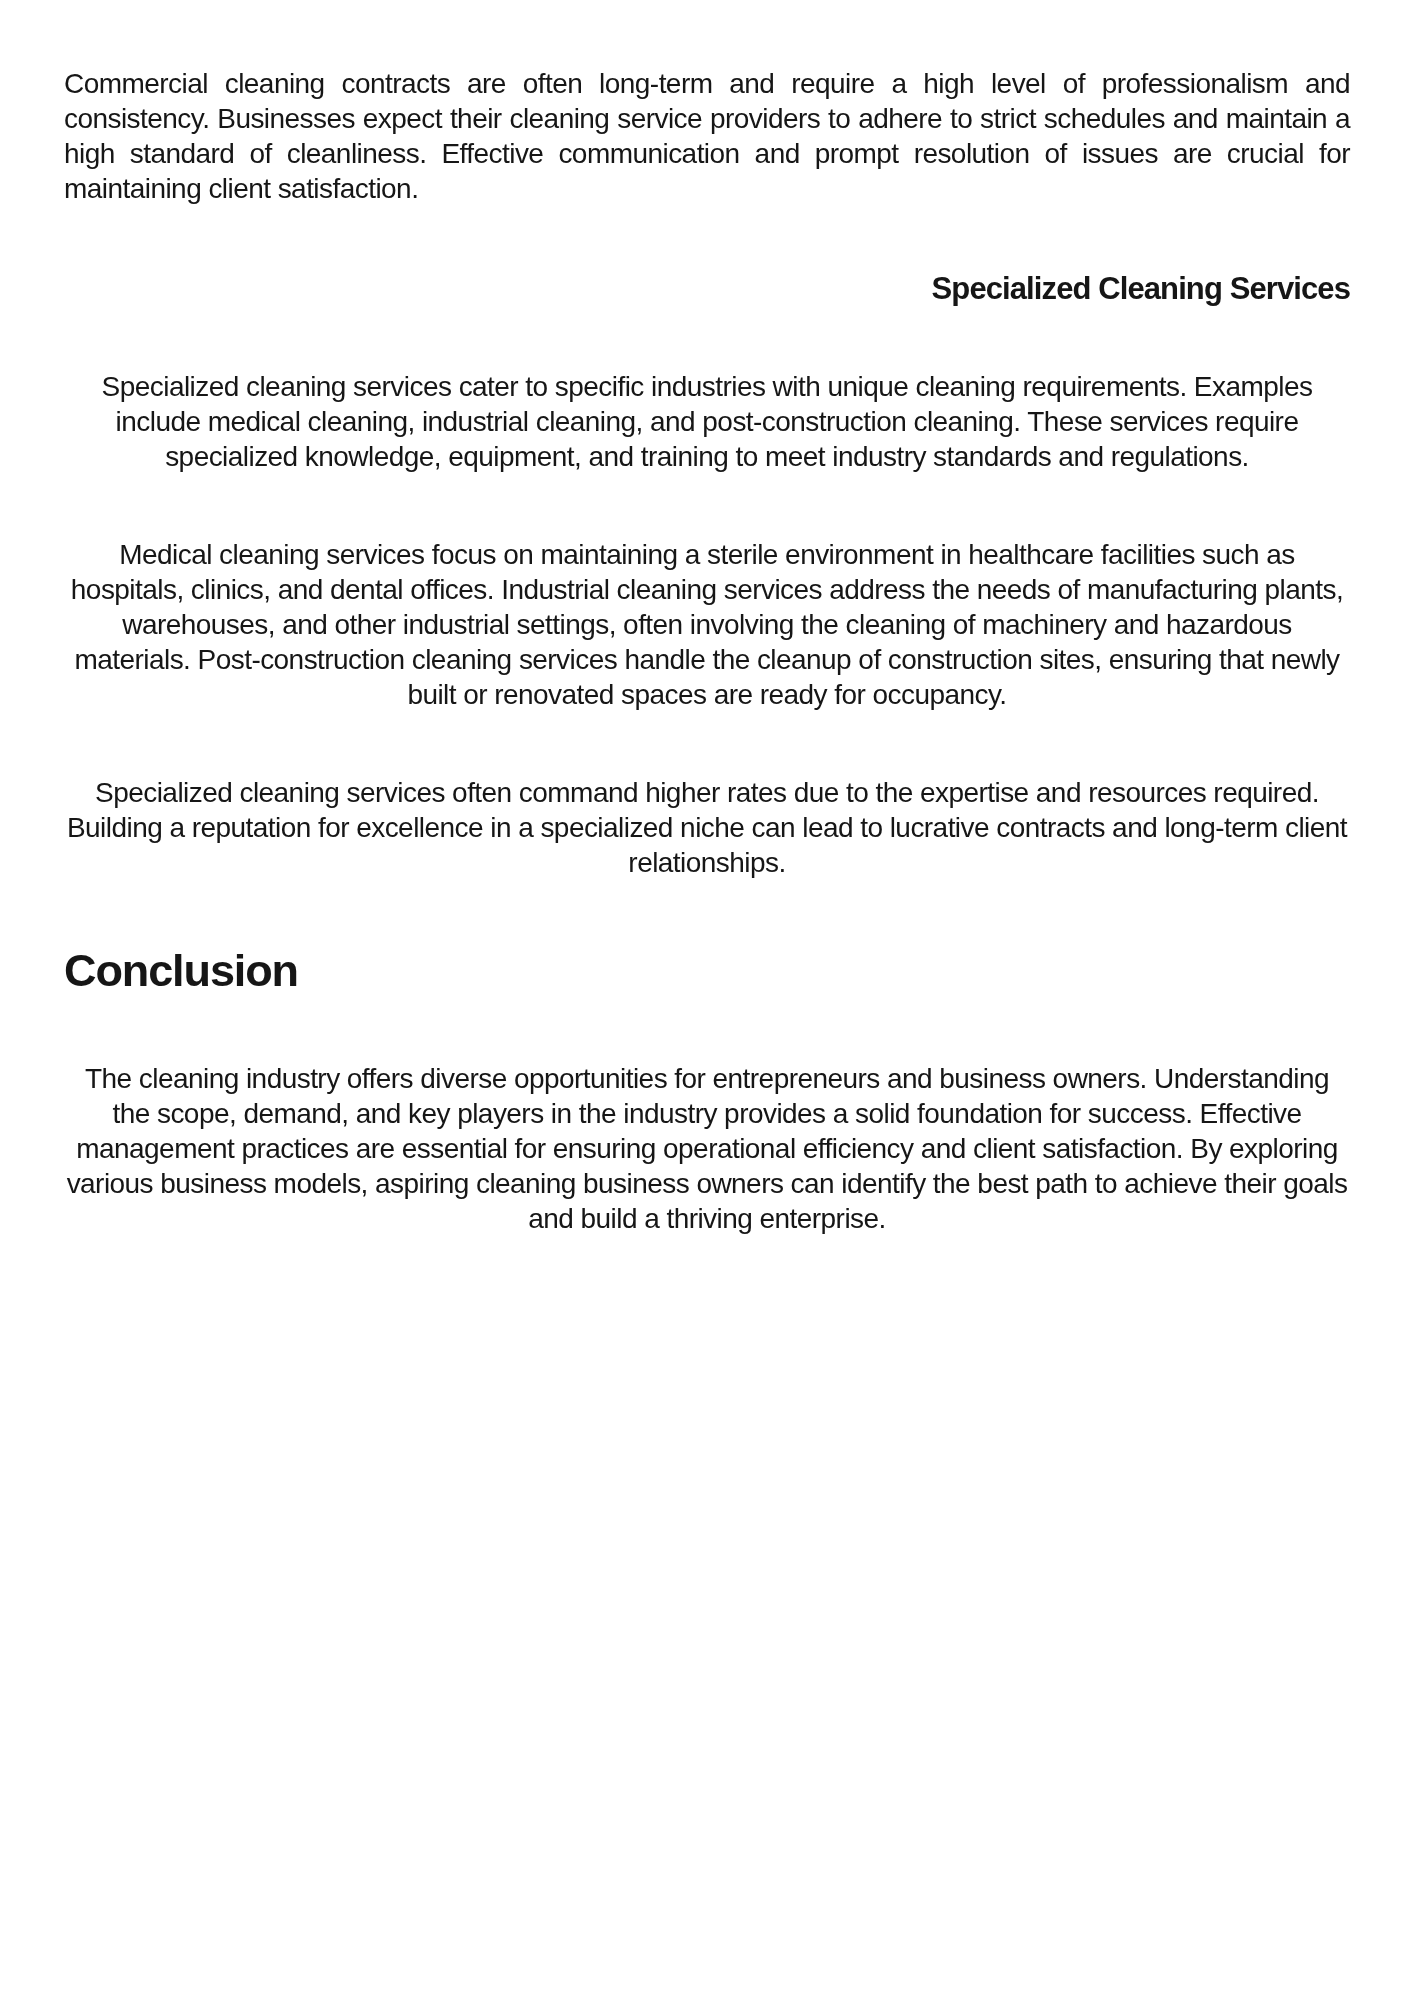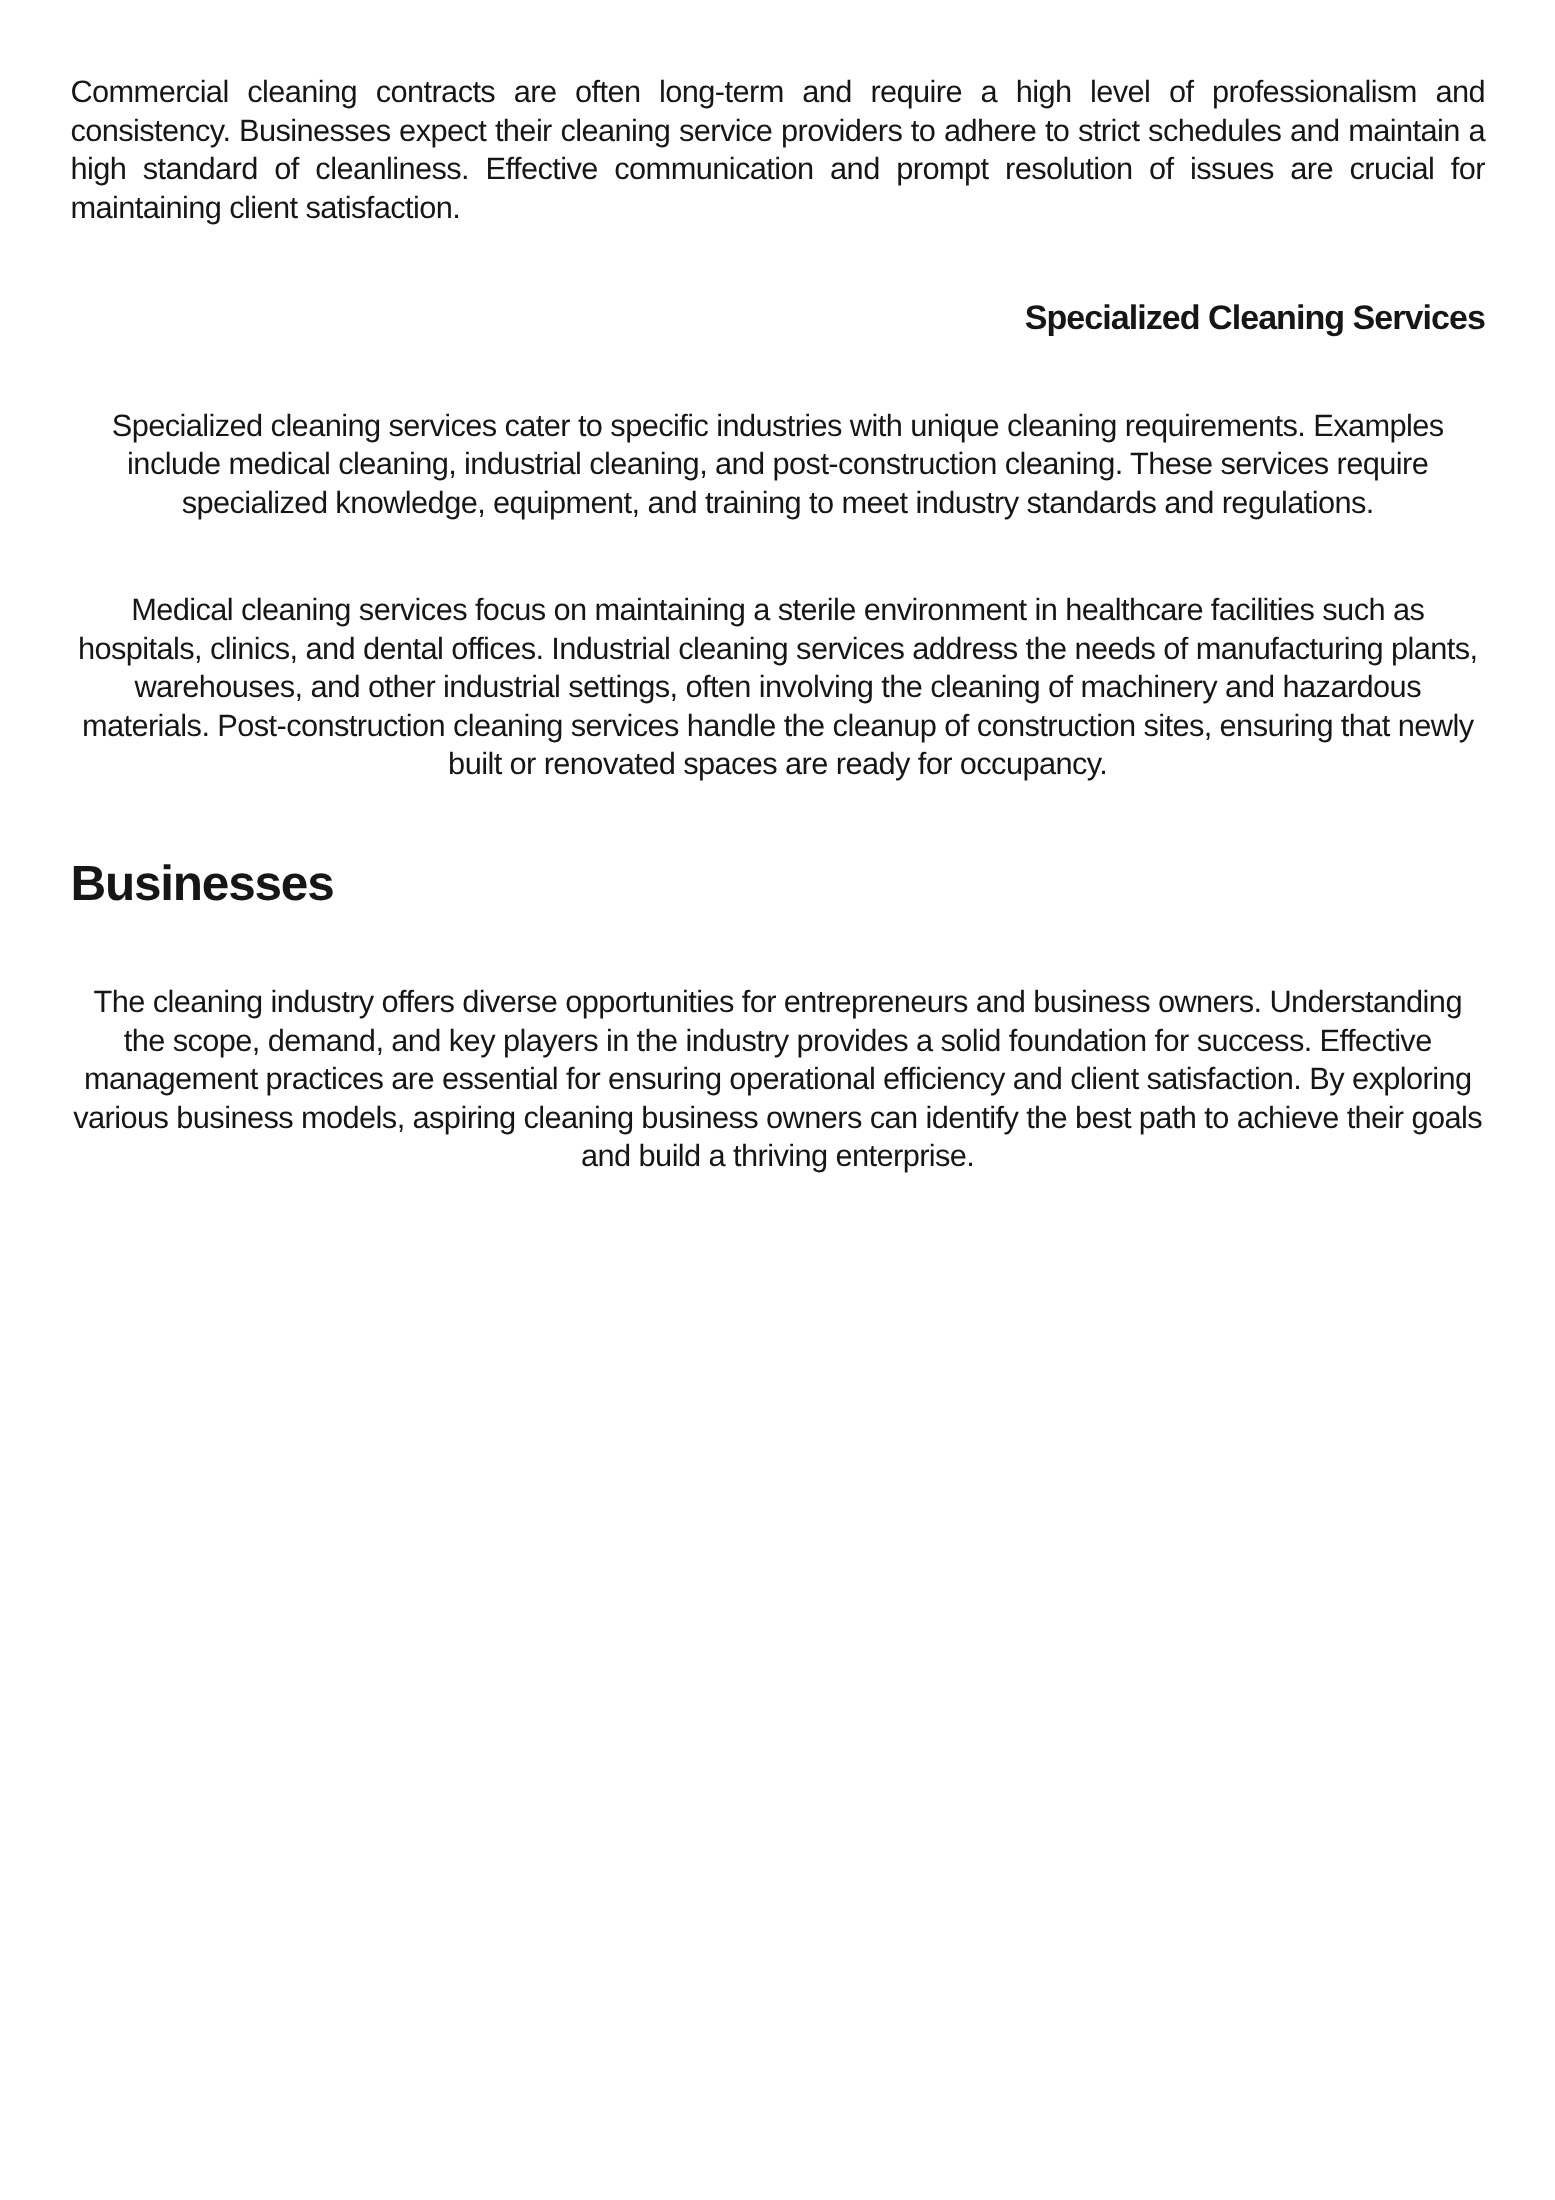--- a/index.html
+++ b/index.html
@@ -51,19 +51,20 @@
 <div class="page">
 
   <p class="body-para justified">Commercial cleaning contracts are often long-term and require a high level of professionalism and consistency. Businesses expect their cleaning service providers to adhere to strict schedules and maintain a high standard of cleanliness. Effective communication and prompt resolution of issues are crucial for maintaining client satisfaction.</p>
 
   <h3 class="section-heading">Specialized Cleaning Services</h3>
 
   <p class="body-para">Specialized cleaning services cater to specific industries with unique cleaning requirements. Examples include medical cleaning, industrial cleaning, and post-construction cleaning. These services require specialized knowledge, equipment, and training to meet industry standards and regulations.</p>
 
   <p class="body-para">Medical cleaning services focus on maintaining a sterile environment in healthcare facilities such as hospitals, clinics, and dental offices. Industrial cleaning services address the needs of manufacturing plants, warehouses, and other industrial settings, often involving the cleaning of machinery and hazardous materials. Post-construction cleaning services handle the cleanup of construction sites, ensuring that newly built or renovated spaces are ready for occupancy.</p>
 
+  <p class="body-para">Specialized cleaning services often command higher rates due to the expertise and resources required. Building a reputation for excellence in a specialized niche can lead to lucrative contracts and long-term client relationships.</p>
 
-  <h1 class="chapter-heading">Businesses</h1>
+  <h1 class="chapter-heading">Conclusion</h1>
 
   <p class="body-para">The cleaning industry offers diverse opportunities for entrepreneurs and business owners. Understanding the scope, demand, and key players in the industry provides a solid foundation for success. Effective management practices are essential for ensuring operational efficiency and client satisfaction. By exploring various business models, aspiring cleaning business owners can identify the best path to achieve their goals and build a thriving enterprise.</p>
 
 
 </div>
 
 </body></html>

